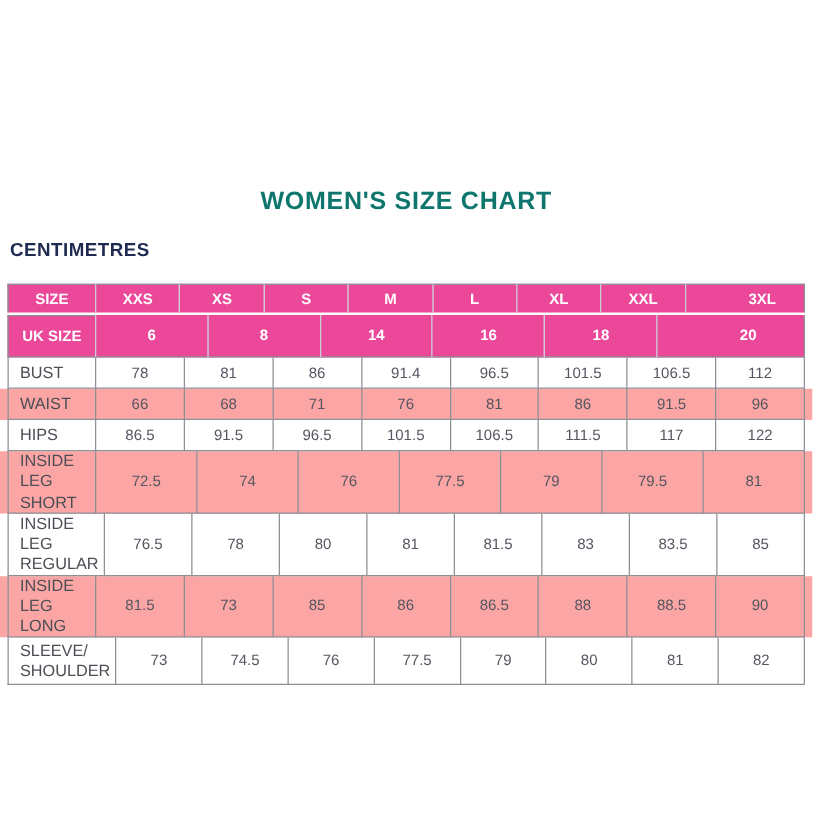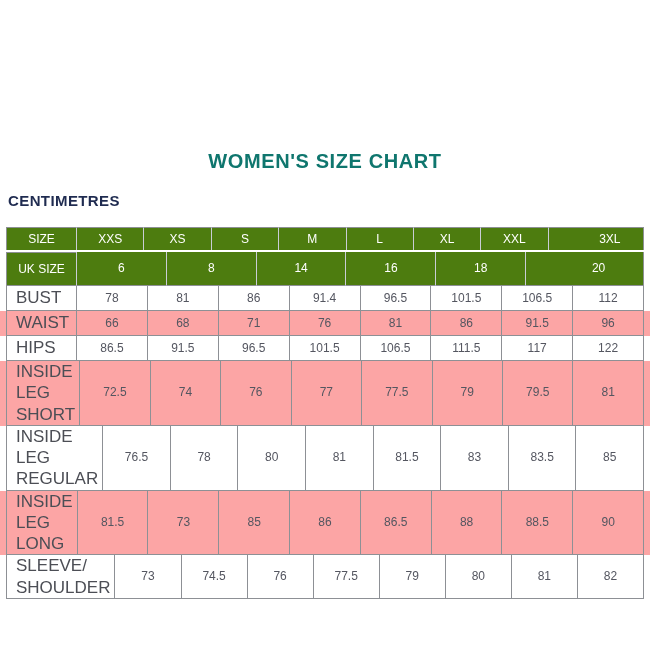--- a/index.html
+++ b/index.html
@@ -43,32 +43,32 @@
     justify-content: center;
     font-size: 12px;
     color: #545660;
     line-height: 1.25;
   }
   .label-cell {
     flex: 0 0 70px;
     justify-content: flex-start;
     padding-left: 9px;
     padding-right: 4px;
-    font-size: 17px;
+    font-size: 13px;
     color: #4c4e55;
     text-align: left;
   }
   .value-cell { flex: 1 1 0; text-align: center; }
 
   
   .navy { background: #ffffff; }
   .navy .cell {
-    background: #4d7c0f;
+    background: #ec4899;
     color: #ffffff;
-    font-weight: 400;
+    font-weight: 700;
     height: 23px;
     border-left: 1px solid #c9cdd6;
   }
   .navy .cell:first-child { border-left: 1px solid #8d9095; border-top: 1px solid #8d9095; }
   .navy .cell { border-top: 1px solid #8d9095; }
   .navy .cell:last-child { border-right: 1px solid #8d9095; padding-left: 28px; }
   .navy .label-cell { justify-content: center; padding-left: 0; padding-right: 0; font-size: 12px; }
   .row-uk .cell { border-top: none; height: 34px; border-bottom: 1px solid #8d9095; }
 
   .header-gap { height: 2px; background: #ffffff; }
@@ -144,21 +144,20 @@
         <div class="cell value-cell">106.5</div>
         <div class="cell value-cell">111.5</div>
         <div class="cell value-cell">117</div>
         <div class="cell value-cell">122</div>
       </div>
       <div class="trow data alt tall">
         <div class="cell label-cell">INSIDE LEG SHORT</div>
         <div class="cell value-cell">72.5</div>
         <div class="cell value-cell">74</div>
         <div class="cell value-cell">76</div>
-        <div class="cell value-cell">77</div>
         <div class="cell value-cell">77.5</div>
         <div class="cell value-cell">79</div>
         <div class="cell value-cell">79.5</div>
         <div class="cell value-cell">81</div>
       </div>
       <div class="trow data tall">
         <div class="cell label-cell">INSIDE LEG REGULAR</div>
         <div class="cell value-cell">76.5</div>
         <div class="cell value-cell">78</div>
         <div class="cell value-cell">80</div>

